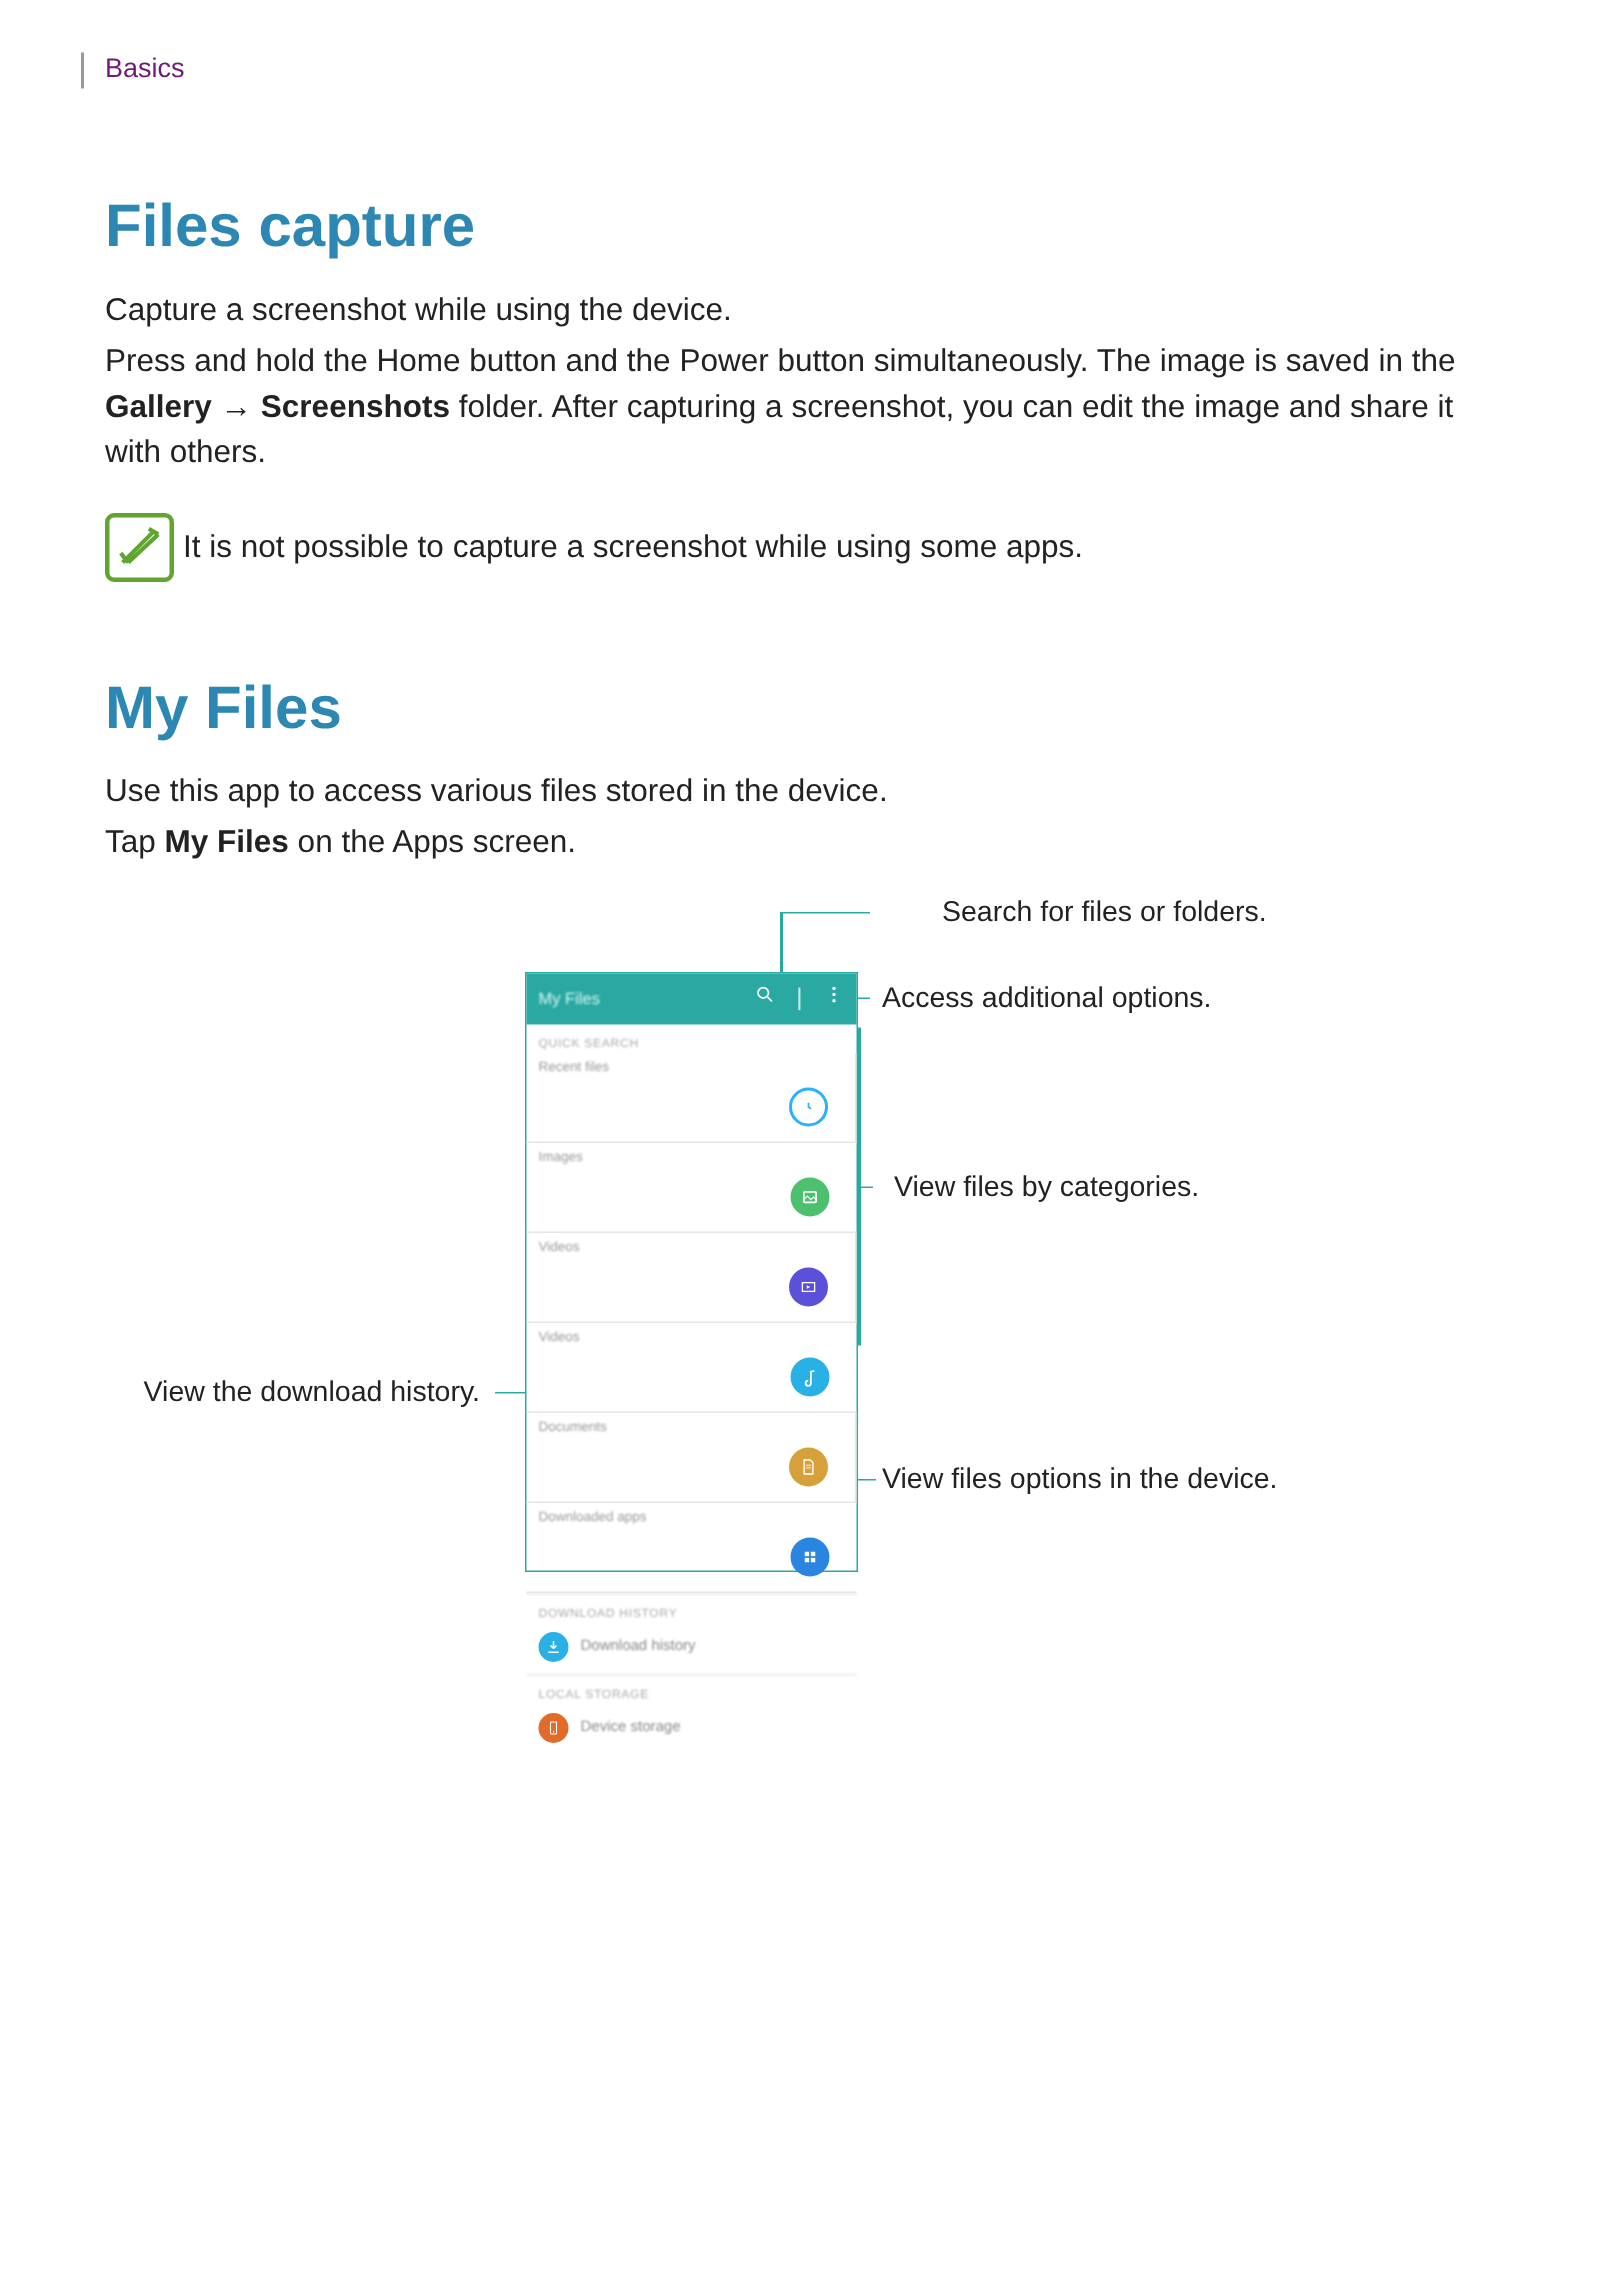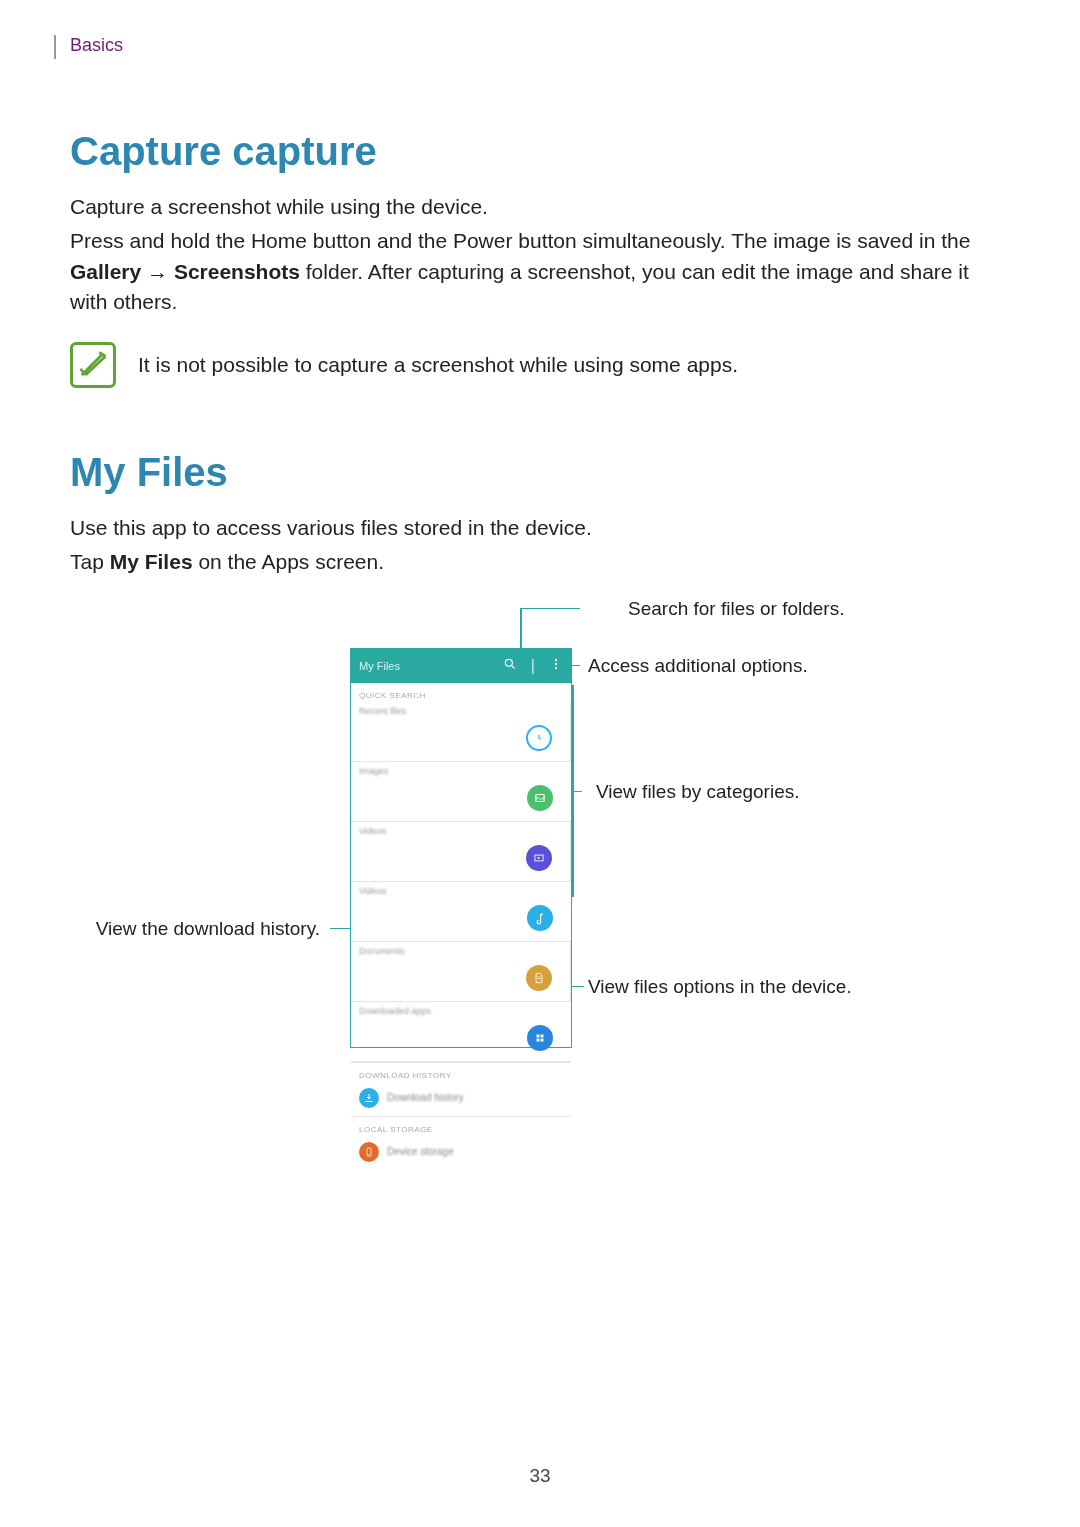--- a/index.html
+++ b/index.html
@@ -35,21 +35,21 @@
   }
   p.body {
     font-size: 21px;
     line-height: 1.45;
     color: #222;
     margin-bottom: 4px;
   }
   .note-row {
     display: flex;
     align-items: center;
-    gap: 22px;
+    gap: 6px;
     margin-top: 24px;
   }
   .note-icon {
     width: 46px;
     height: 46px;
     border: 3px solid #5fa52f;
     border-radius: 6px;
     display: flex;
     align-items: center;
     justify-content: center;
@@ -164,21 +164,21 @@
   }
 </style>
 </head>
 <body>
 
 <div class="page">
   <div class="header-area">
     <span class="breadcrumb">Basics</span>
   </div>
 
-  <h1>Capture capture</h1>
+  <h1>Files capture</h1>
   <p class="body">Capture a screenshot while using the device.</p>
   <p class="body">
     <span>Press and hold the Home button and the Power button simultaneously. The image is saved in the </span><b>Gallery</b><span> → </span><b>Screenshots</b><span> folder. After capturing a screenshot, you can edit the image and share it with others.</span>
   </p>
 
   <div class="note-row">
     <div class="note-icon">
       <svg viewBox="0 0 24 24">
           <path fill="none" stroke="#5fa52f" stroke-width="2.2" d="M3 20 L20 3 M6 20 L22 5 M2 15 L6 20 M17 2 L22 5"></path>
         </svg>
@@ -306,14 +306,13 @@
               <rect x="8" y="4" width="8" height="16" rx="1" fill="none" stroke="#fff" stroke-width="1.5"></rect>
               <circle cx="12" cy="17" r="1" fill="#fff"></circle>
             </svg>
         </div>
         <span class="list-label">Device storage</span>
       </div>
     </div>
 
   </div>
 
-  <div class="page-num">33</div>
 </div>
 
 </body></html>

